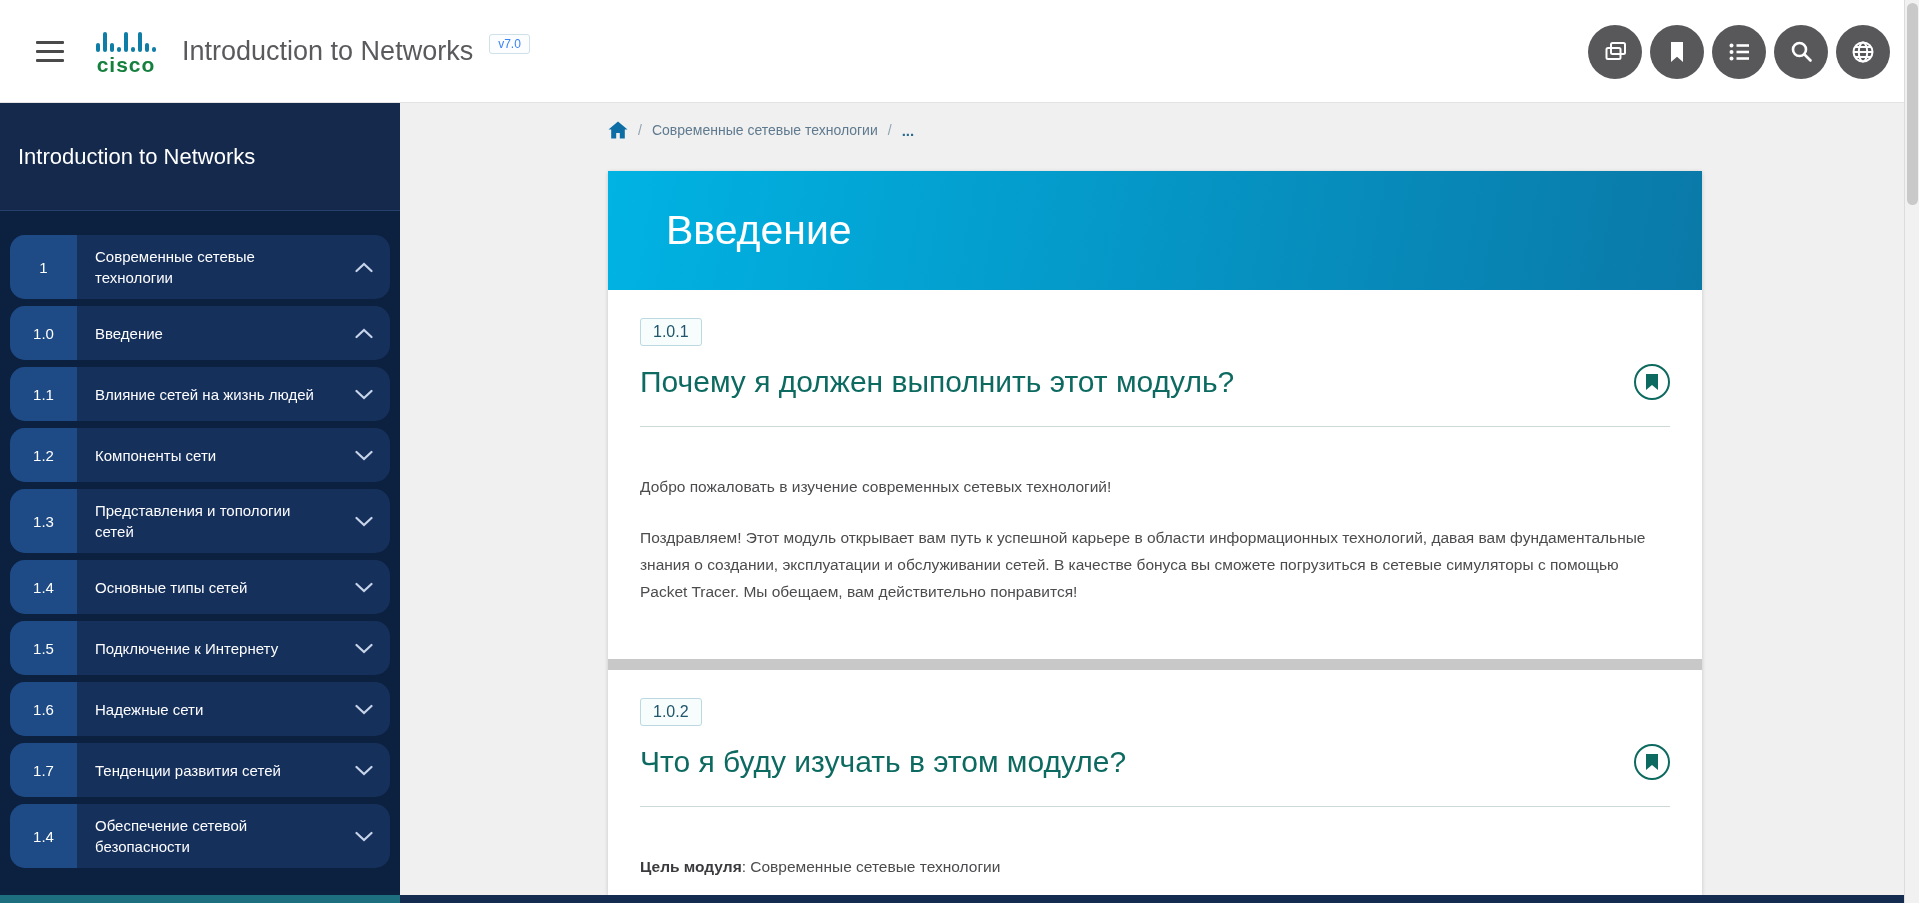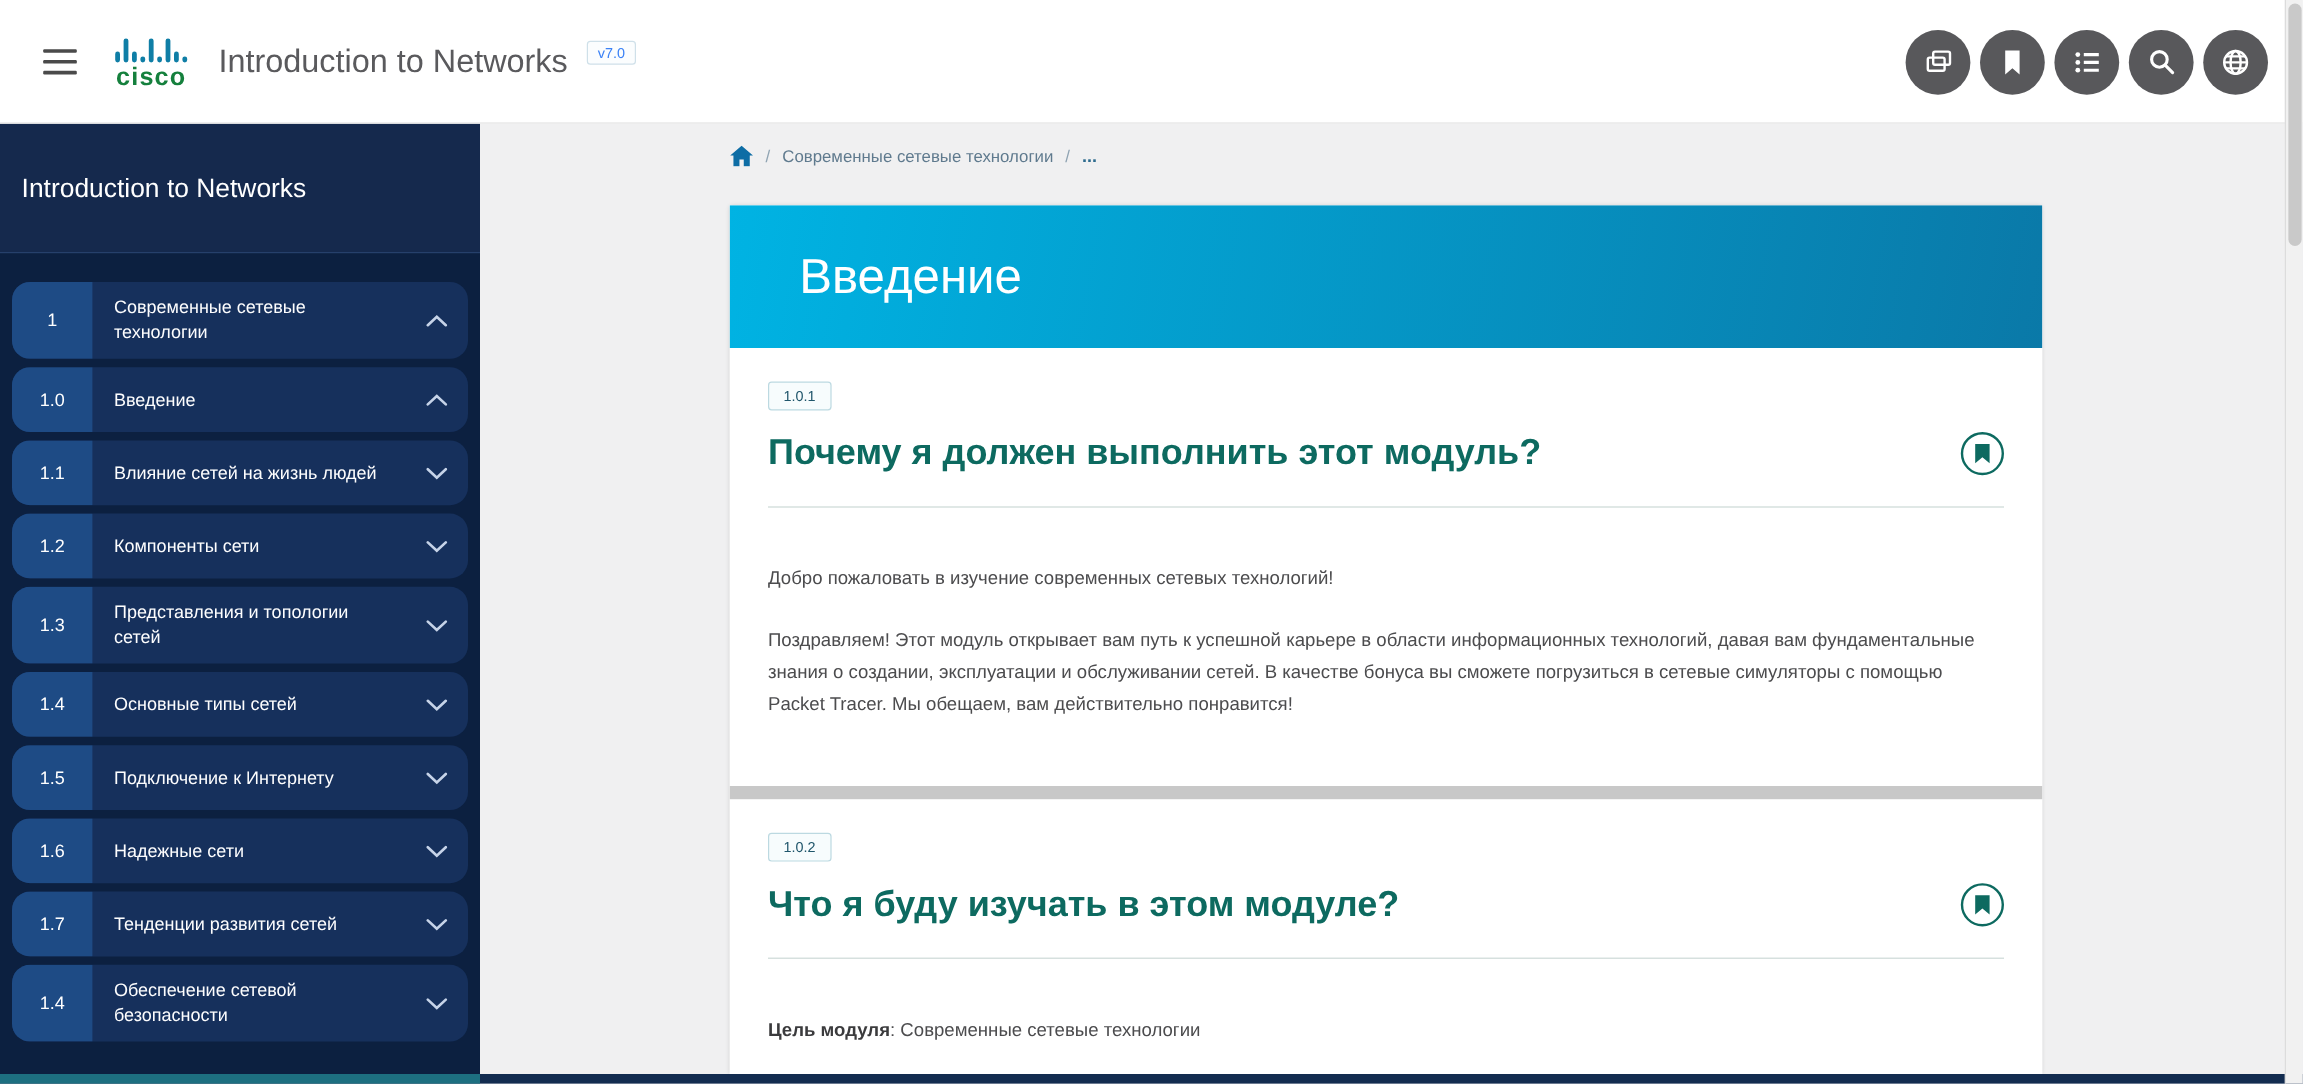--- a/index.html
+++ b/index.html
@@ -54,25 +54,25 @@
   .breadcrumb .dots { color:#2d6b8e; font-weight:bold; font-size:15px; cursor:pointer; }
   .breadcrumb svg { display:block; cursor:pointer; }
   .crumb-link { cursor:pointer; }
 
   .card { position:absolute; left:208px; top:68px; width:1094px; height:724px;
     background:#ffffff; box-shadow:0 1px 4px rgba(0,0,0,0.18); overflow:hidden; }
   .banner { height:119px; background:linear-gradient(100deg,#00b3e3 0%,#0a79a8 100%);
     display:flex; align-items:center; padding-left:58px; }
   .banner-title { color:#ffffff; font-size:41px; font-weight:400; }
   .card-body { padding:0 32px; }
-  .sec-badge { display:inline-block; margin-top:28px; font-size:12px; color:#20566b;
+  .sec-badge { display:inline-block; margin-top:28px; font-size:16px; color:#20566b;
     background:#f7fcfd; border:1px solid #bcd9e1; border-radius:3px; padding:4px 12px; }
   .sec-head-row { margin-top:18px; display:flex; align-items:center;
     justify-content:space-between; }
-  .sec-heading { font-size:30px; font-weight:700; color:#0d6a60; }
+  .sec-heading { font-size:30px; font-weight:400; color:#0d6a60; }
   .bm-btn { width:36px; height:36px; border-radius:50%; border:2px solid #0d6a60;
     background:#fff; display:flex; align-items:center; justify-content:center;
     cursor:pointer; flex:0 0 36px; }
   .sec-divider { border-bottom:1px solid #ccd9d6; margin-top:26px; }
   .para { margin-top:24px; font-size:15.5px; line-height:27px; color:#4c4c4e; }
   .para.first { margin-top:46px; }
   .section-bar { height:11px; background:#c8c8c8; margin:54px -32px 0 -32px; }
   .goal { margin-top:46px; font-size:15.5px; line-height:27px; color:#4c4c4e; }
   .goal b { color:#3b3b3d; }
 

